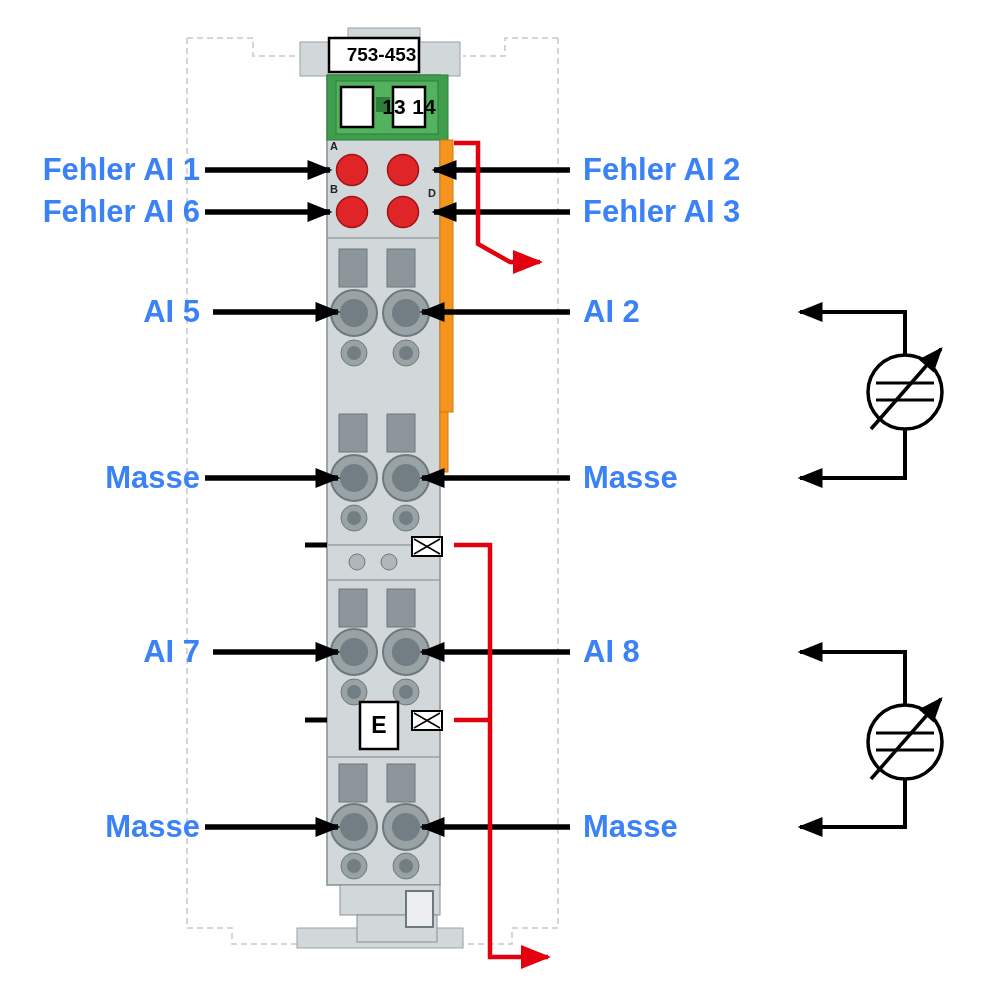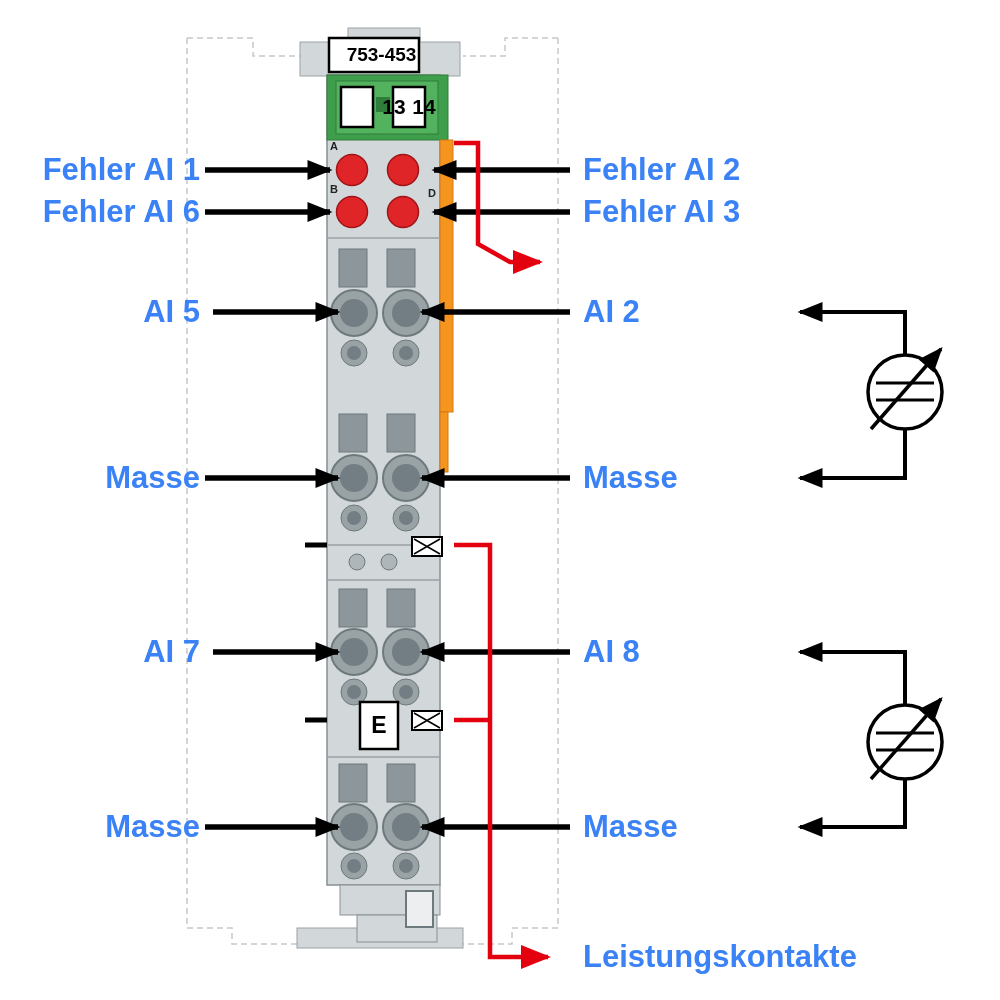--- a/index.html
+++ b/index.html
@@ -220,21 +220,20 @@
 <div class="lbl l" style="top:463px">Masse</div>
 <div class="lbl l" style="top:637px">AI 7</div>
 <div class="lbl l" style="top:812px">Masse</div>
 
 <div class="lbl r" style="top:155px">Fehler AI 2</div>
 <div class="lbl r" style="top:197px">Fehler AI 3</div>
 <div class="lbl r" style="top:297px">AI 2</div>
 <div class="lbl r" style="top:463px">Masse</div>
 <div class="lbl r" style="top:637px">AI 8</div>
 <div class="lbl r" style="top:812px">Masse</div>
-<div class="lbl r" style="top:942px">Leistungskontakte</div>
 
 <div class="pn">753-453</div>
 <div class="term t13">13</div>
 <div class="term t14">14</div>
 <div class="emark">E</div>
 <div class="ledm a">A</div>
 <div class="ledm b">B</div>
 <div class="ledm d">D</div>
 
 </div>

